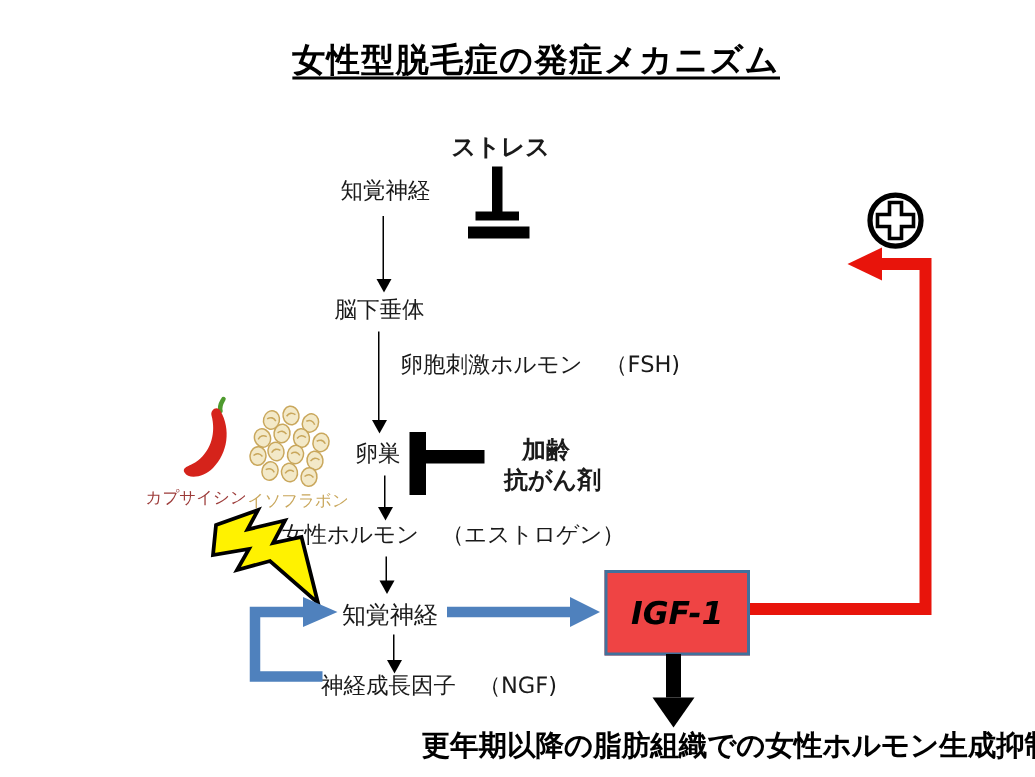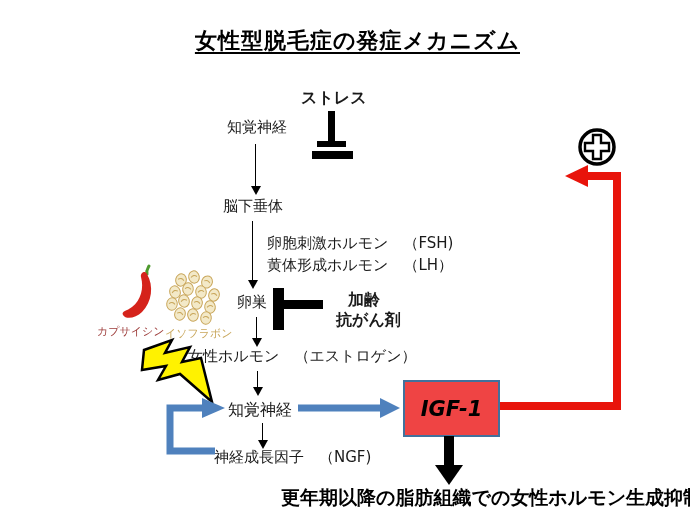--- a/index.html
+++ b/index.html
@@ -35,21 +35,20 @@
   <div class="bar" style="left:312px;top:151px;width:41px;height:8px;"></div>
 
   <div class="txt" style="left:227px;top:118px;">知覚神経</div>
   <div class="varrow thin" style="left:250px;top:144px;height:51px;"></div>
 
 
   <div class="txt" style="left:223px;top:197px;">脳下垂体</div>
   <div class="varrow thin" style="left:247px;top:221px;height:68px;"></div>
 
   <div class="txt" style="left:267px;top:234px;">卵胞刺激ホルモン　（FSH)</div>
-  <div class="txt" style="left:267px;top:256px;">黄体形成ホルモン　（LH）</div>
 
   <div class="txt" style="left:237px;top:293px;">卵巣</div>
   <div class="bar" style="left:273px;top:288px;width:11px;height:42px;"></div>
   <div class="bar" style="left:284px;top:300px;width:39px;height:9px;"></div>
   <div class="txt bold" style="left:348px;top:290px;font-size:16px;">加齢</div>
   <div class="txt bold" style="left:336px;top:310px;font-size:16px;">抗がん剤</div>
   <div class="varrow thin" style="left:251px;top:317px;height:30px;"></div>
 
   <svg style="left:108px;top:264px;" width="55" height="58" viewBox="0 0 55 58">
     <path d="M39,10 C38,6 40,4 41,2" fill="none" class="stem" stroke-width="3" stroke-linecap="round" style="stroke: rgb(78, 154, 46);"></path>

